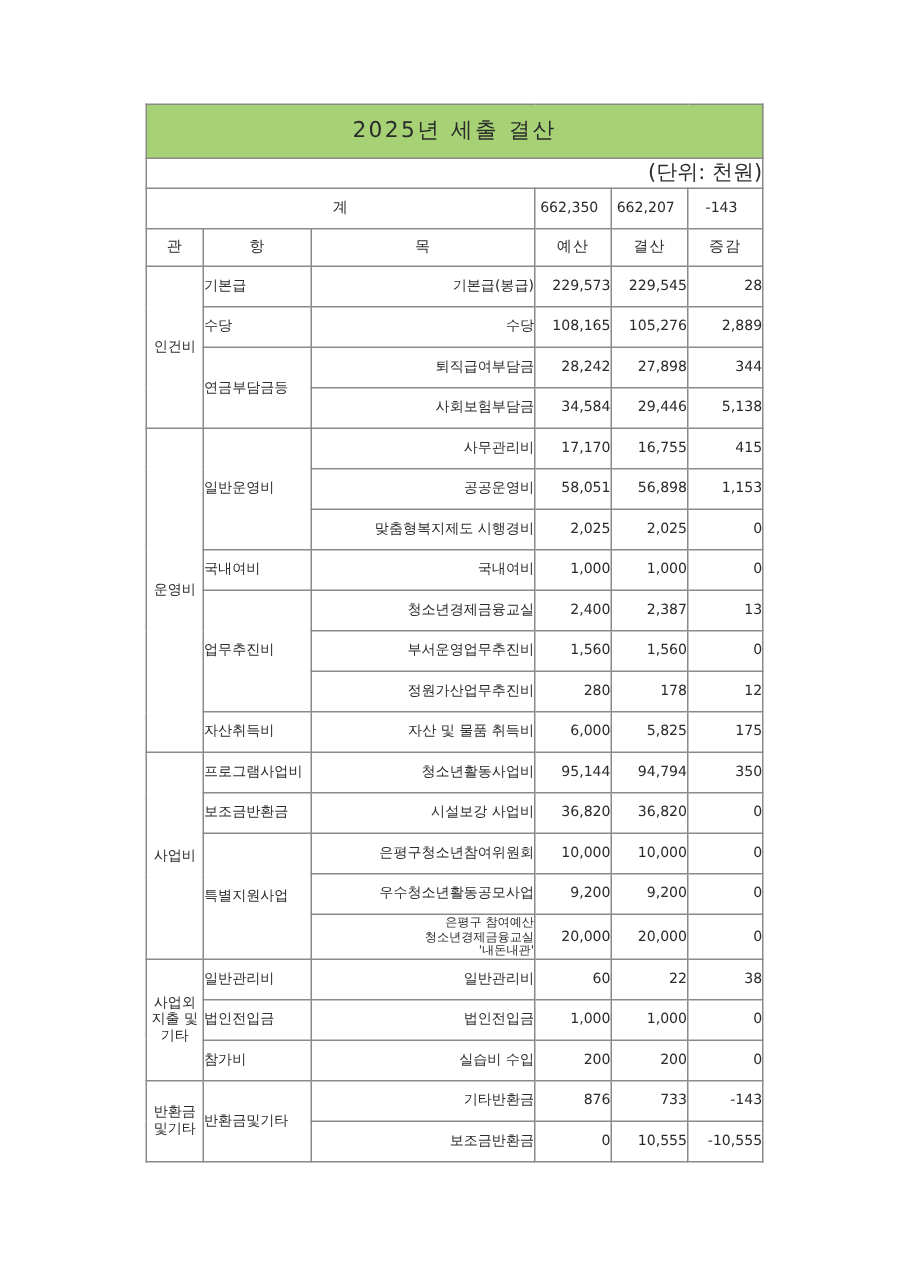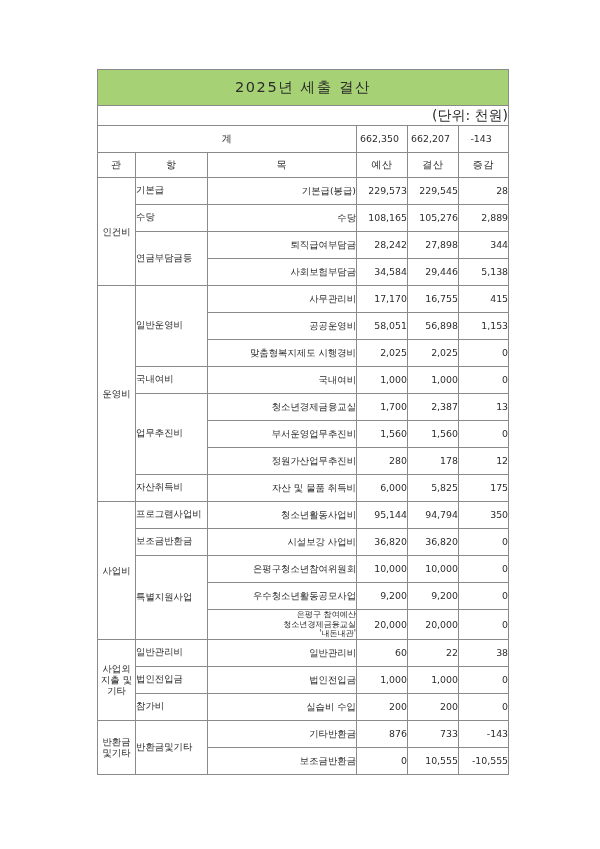--- a/index.html
+++ b/index.html
@@ -247,21 +247,21 @@
           <tr>
             <td class="lvl2" rowspan="1">국내여비</td>
             <td class="lvl3">국내여비</td>
             <td class="num">1,000</td>
             <td class="num">1,000</td>
             <td class="num">0</td>
           </tr>
           <tr>
             <td class="lvl2" rowspan="3">업무추진비</td>
             <td class="lvl3">청소년경제금융교실</td>
-            <td class="num">1,700</td>
+            <td class="num">2,400</td>
             <td class="num">2,387</td>
             <td class="num">13</td>
           </tr>
           <tr>
             <td class="lvl3">부서운영업무추진비</td>
             <td class="num">1,560</td>
             <td class="num">1,560</td>
             <td class="num">0</td>
           </tr>
           <tr>

